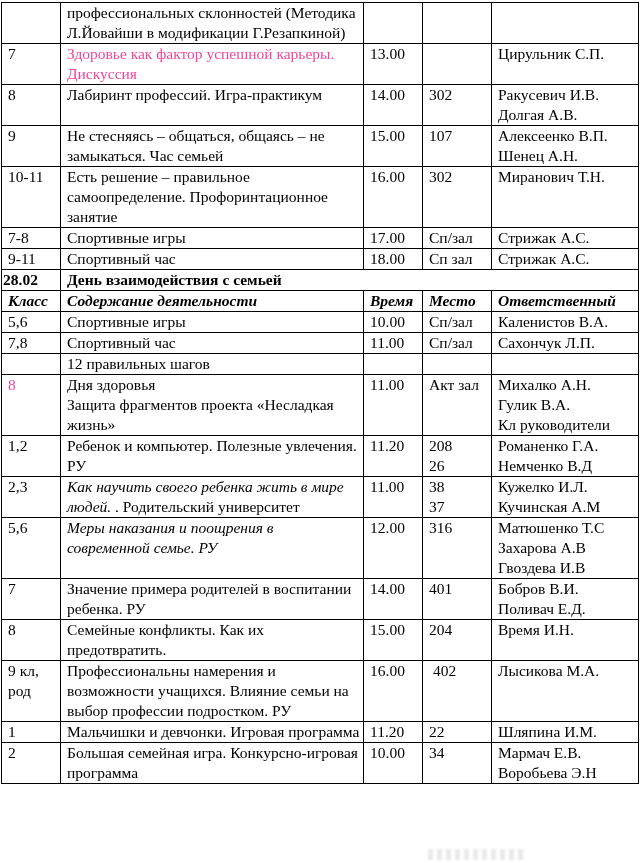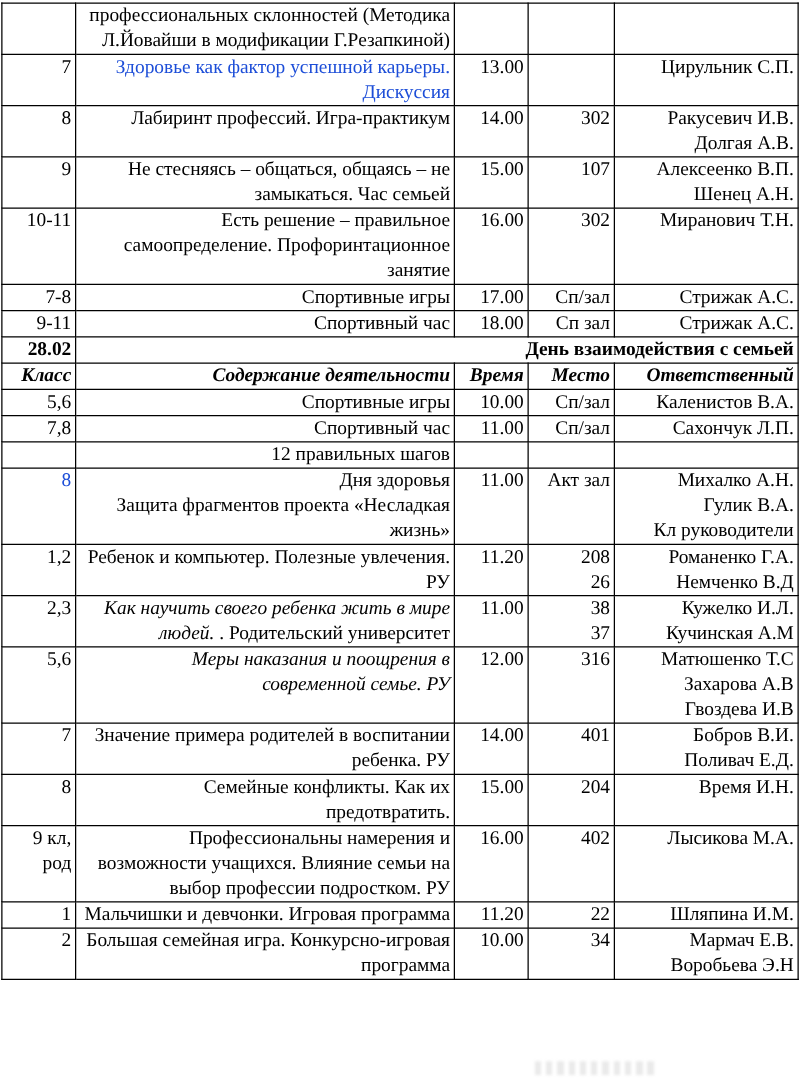--- a/index.html
+++ b/index.html
@@ -3,35 +3,35 @@
 <meta charset="utf-8">
 <style>
   html,body{margin:0;padding:0;}
   body{
     width:641px;height:863px;overflow:hidden;background:#ffffff;
     font-family:"Liberation Serif","DejaVu Serif",serif;
     font-size:15.5px;color:#000;position:relative;
   }
   table.sched{
     border-collapse:collapse;table-layout:fixed;
-    width:638px;margin:2px 0 0 1px;text-align:right;
+    width:638px;margin:2px 0 0 1px;
   }
   td{
     border:1px solid #000;
     vertical-align:top;
     padding:0 3px 0 6px;
     line-height:20px;
     white-space:pre-line;
     overflow:hidden;
     word-wrap:break-word;
   }
   td.c-date{padding-left:1px;font-weight:bold;}
   td.c-sectitle{font-weight:bold;}
   tr.colheader td{font-weight:bold;font-style:italic;}
-  .red{color:#1d4ed8;}
+  .red{color:#ec4899;}
   .italic{font-style:italic;}
   .artifact{
     position:absolute;left:428px;top:849px;width:96px;height:11px;
     background:repeating-linear-gradient(90deg,#c9c9c9 0 5px,rgba(0,0,0,0) 5px 9px);
     opacity:.4;filter:blur(1.2px);
   }
 </style>
 </head>
 <body>
 

